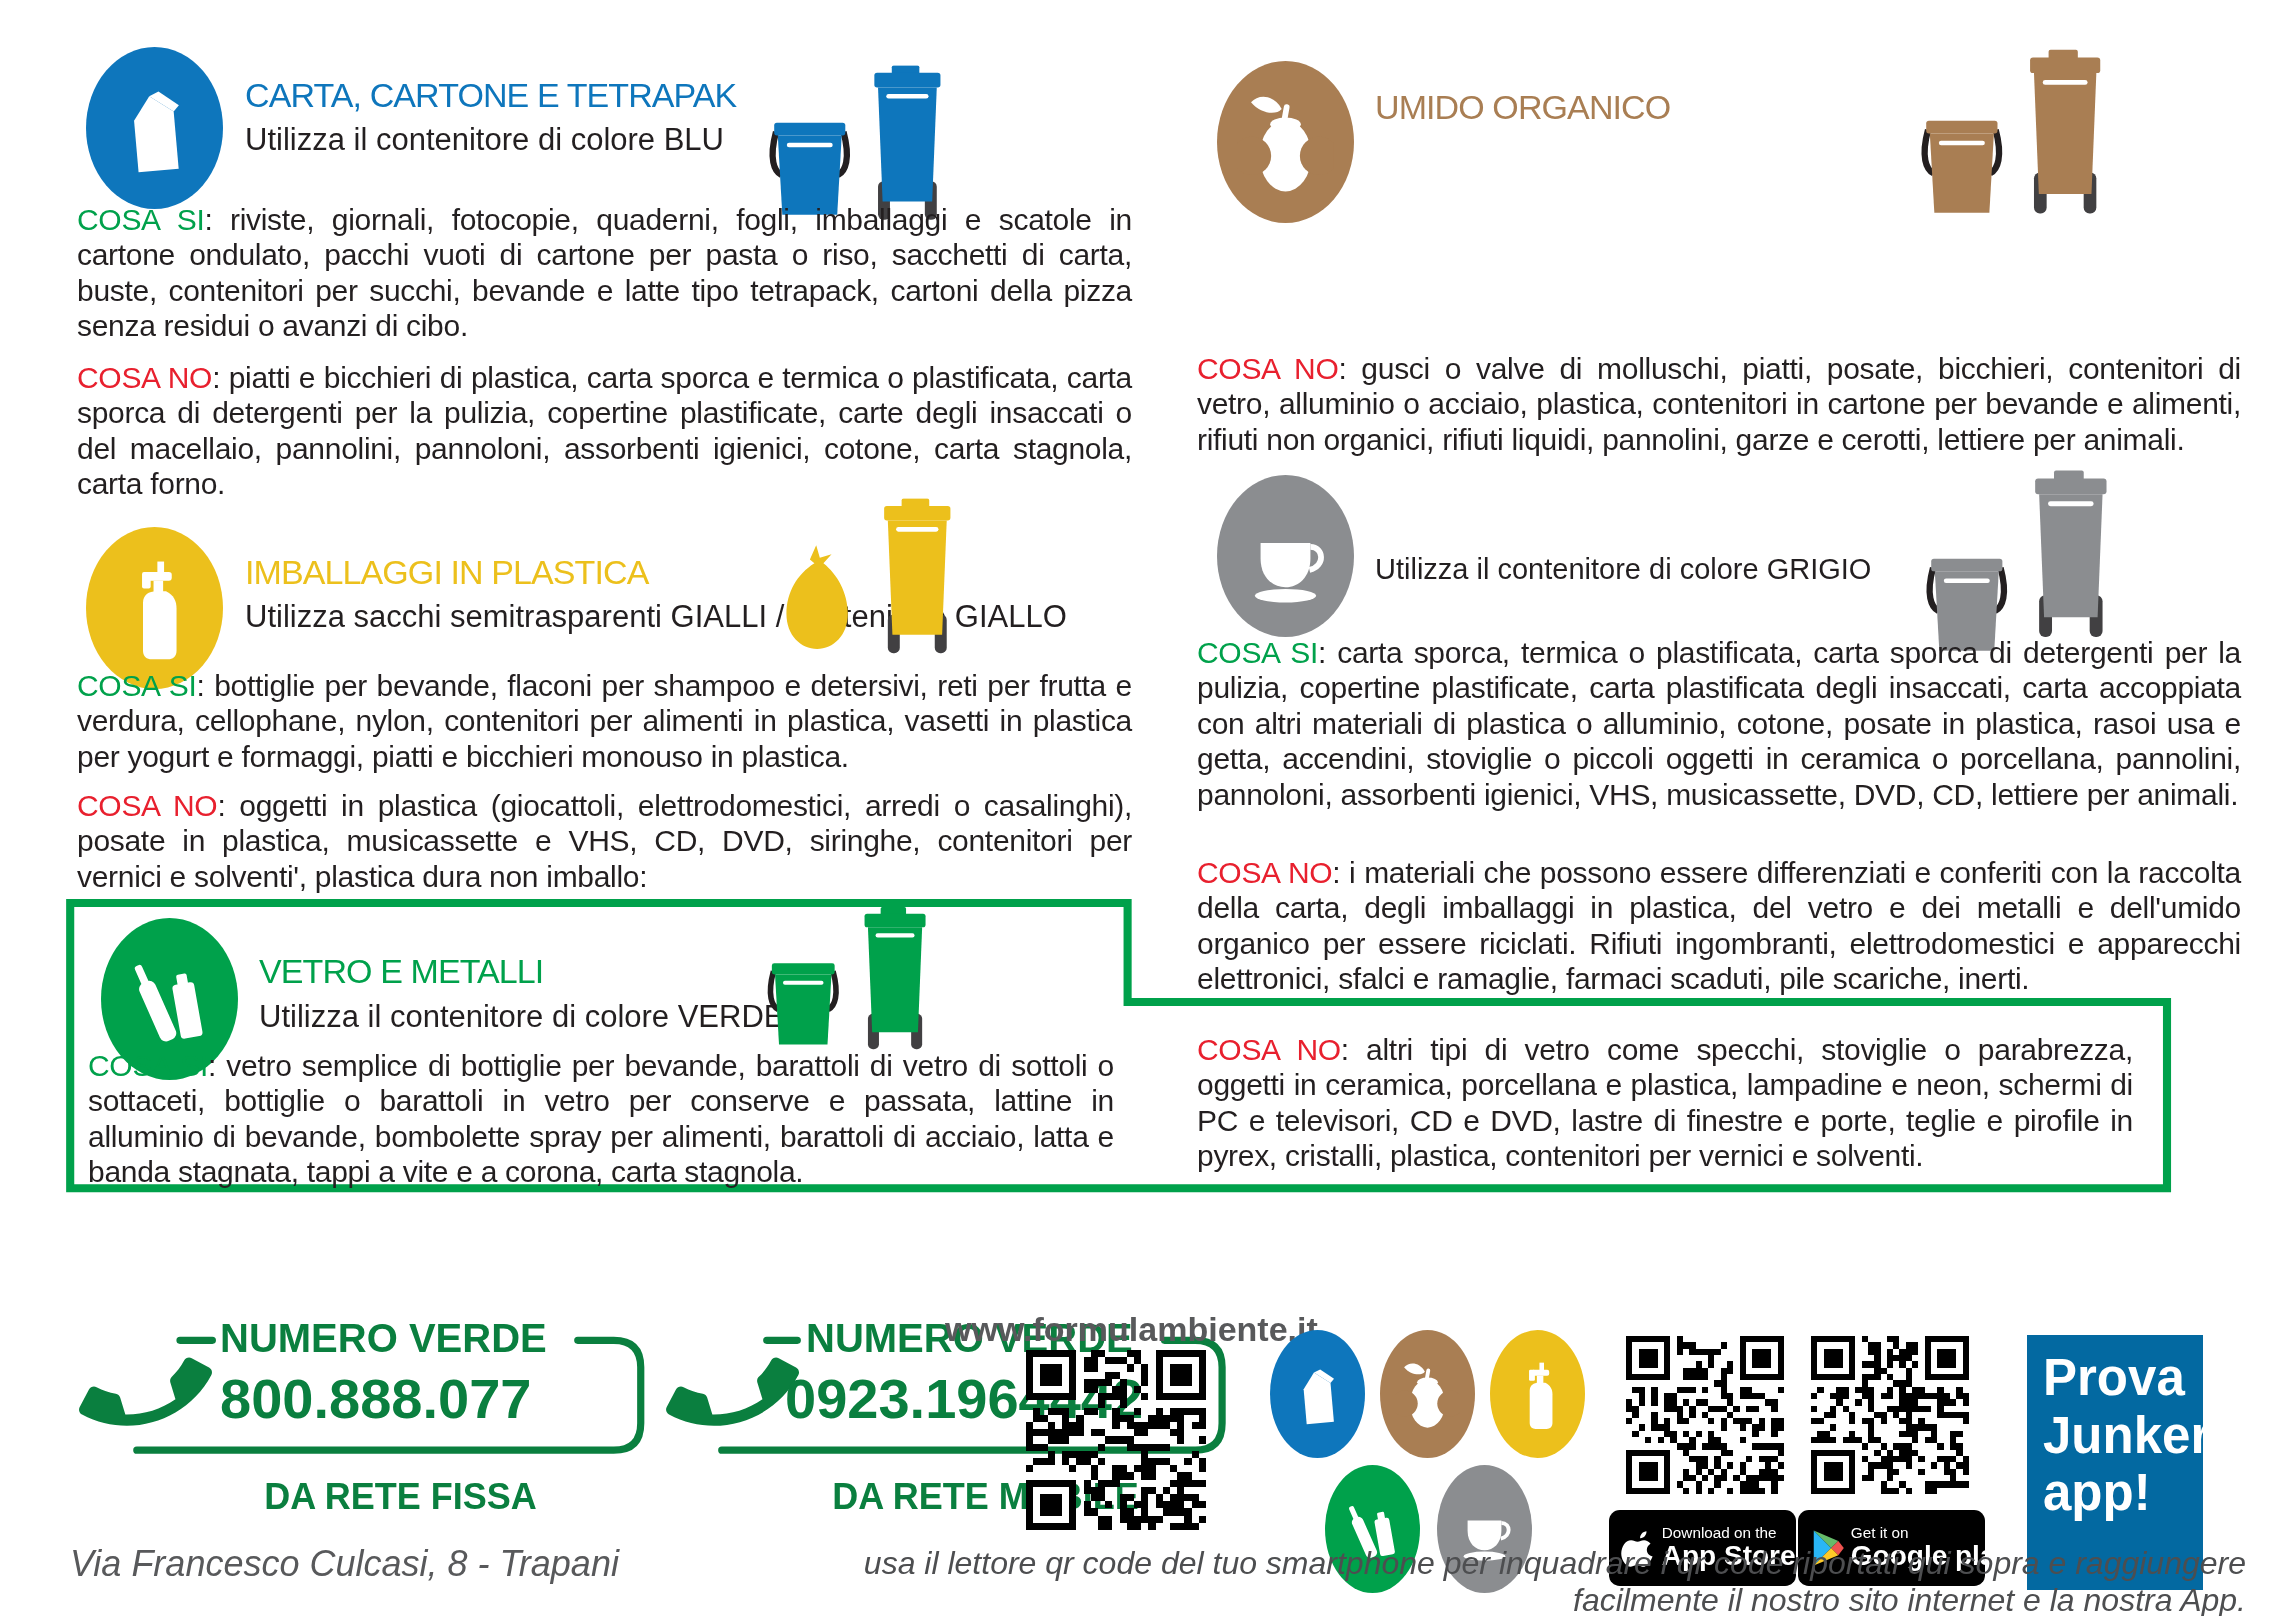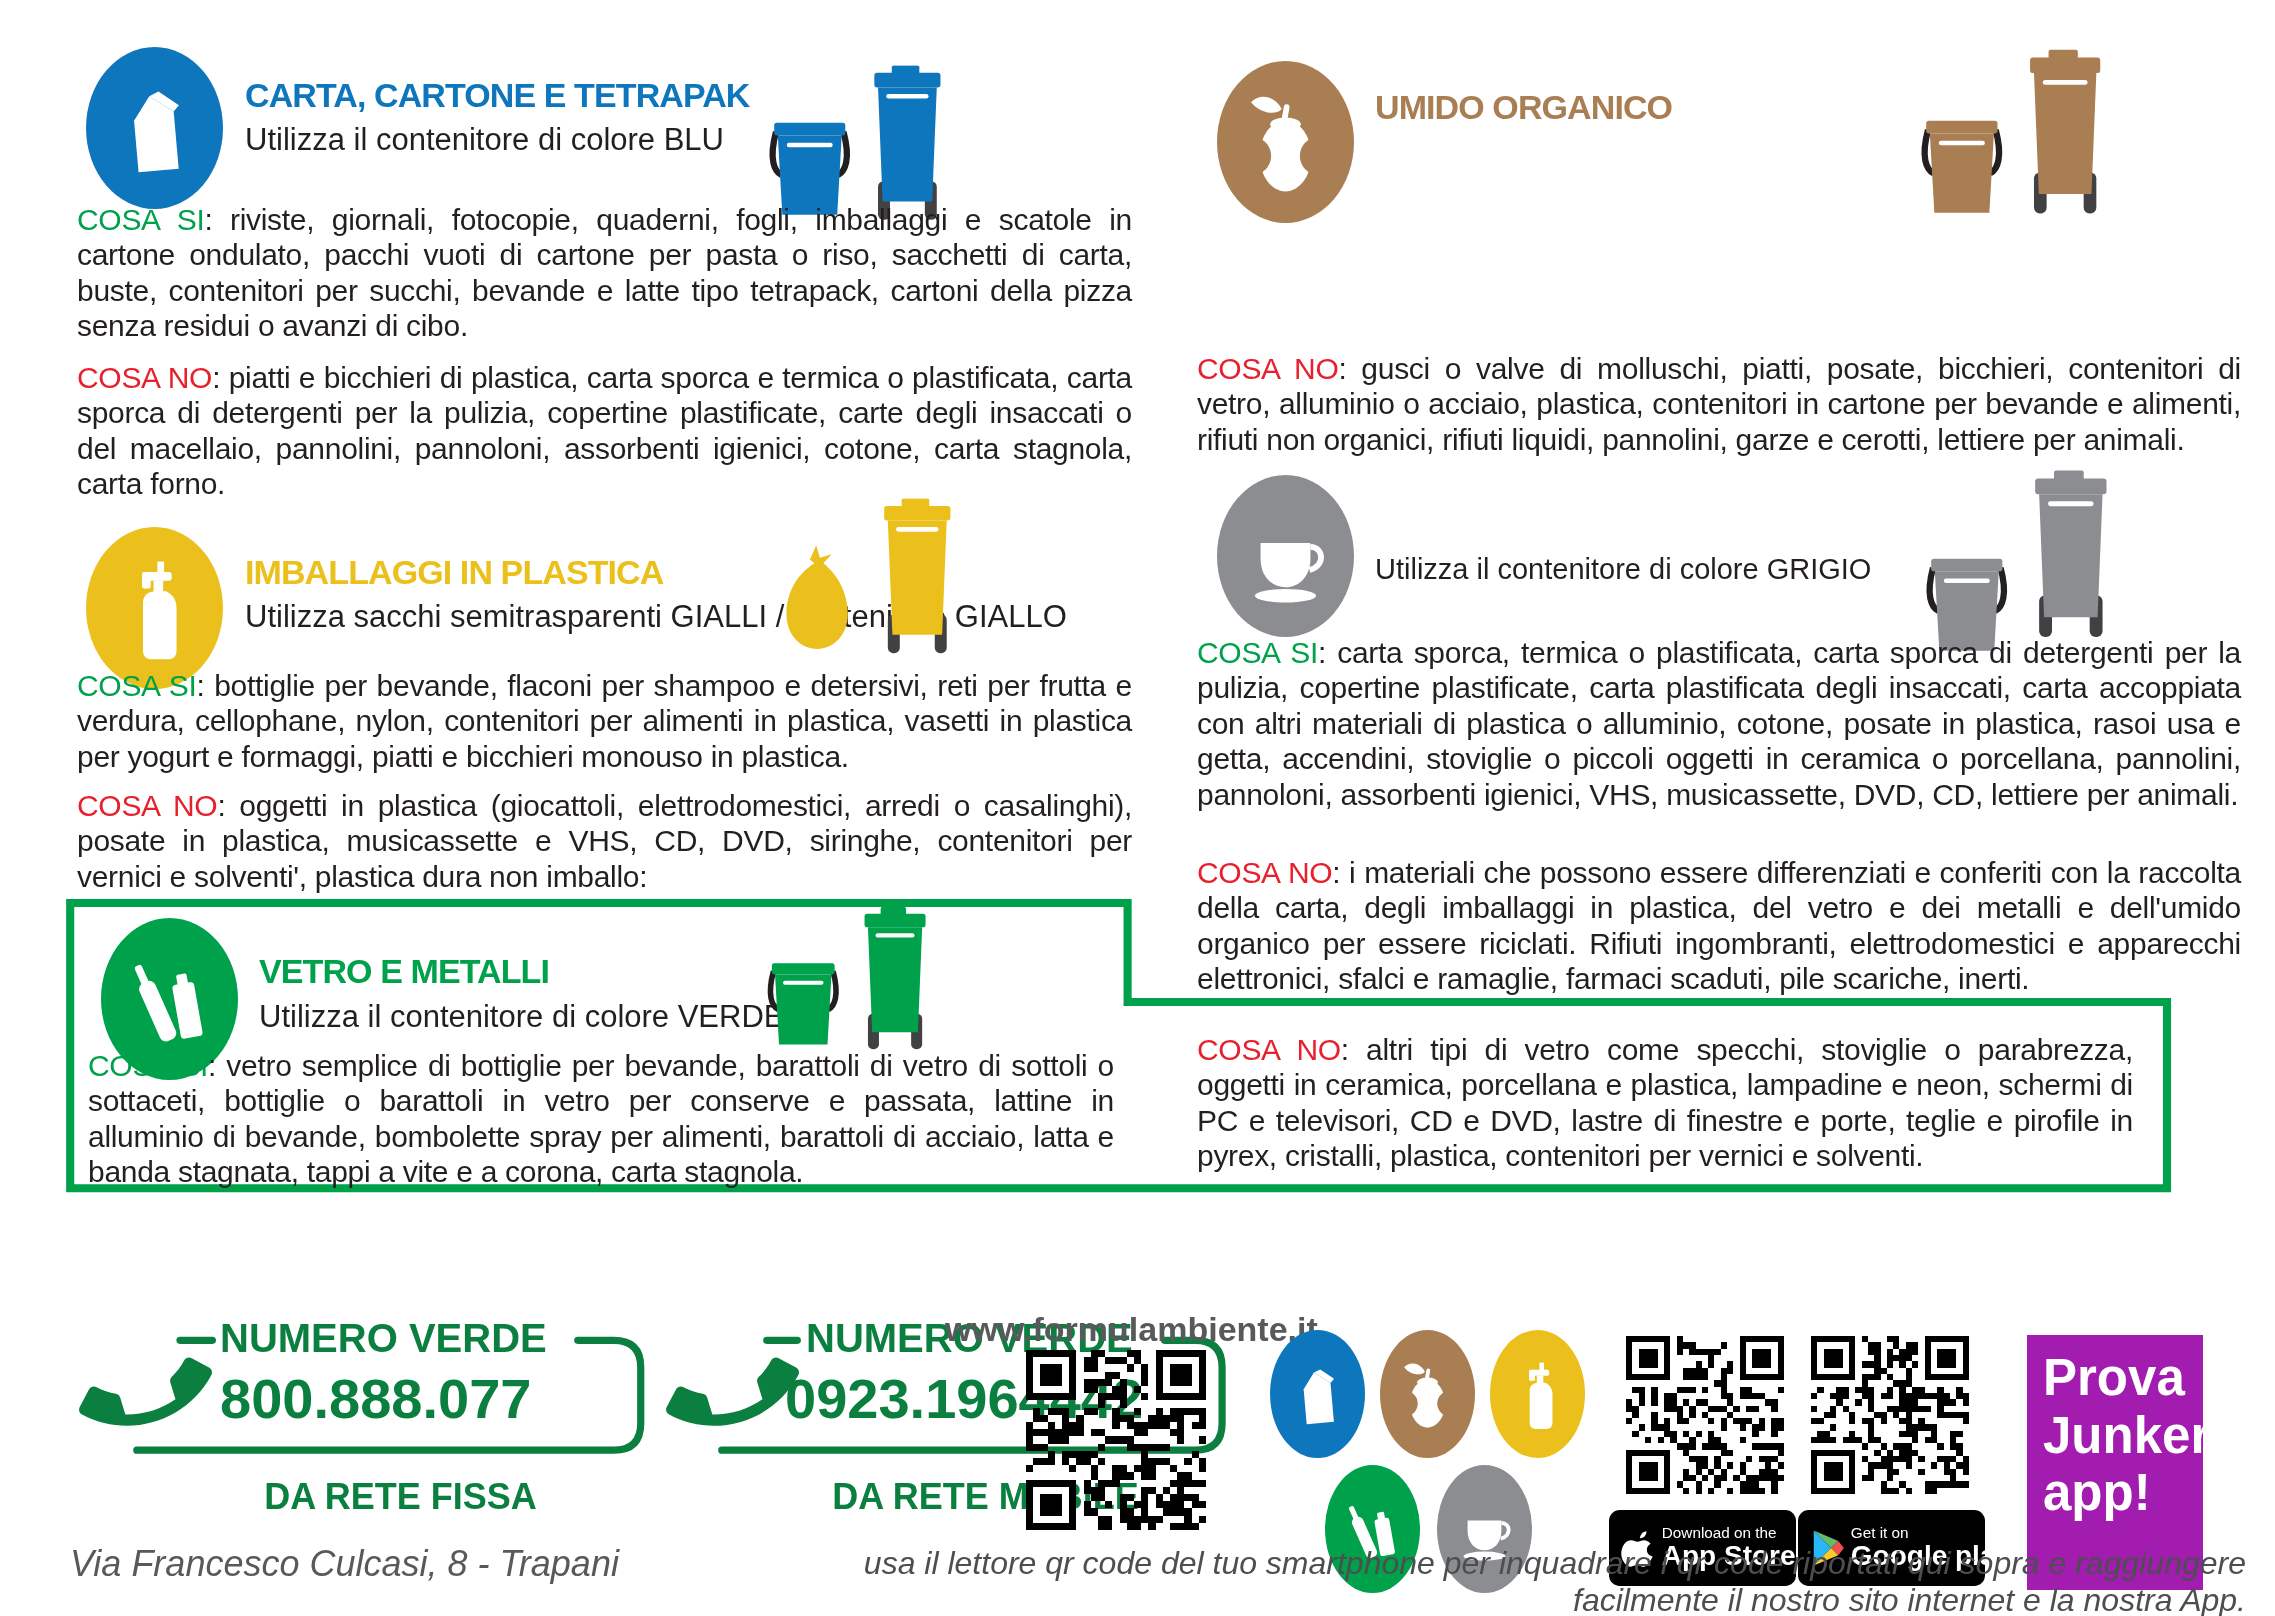--- a/index.html
+++ b/index.html
@@ -6,39 +6,39 @@
   .page{position:relative;width:2275px;height:1617px;background:#fff;overflow:hidden;
         font-family:"Liberation Sans",sans-serif;color:#231f20;}
   .abs{position:absolute;}
   svg.abs{pointer-events:none;}
   .icon-ellipse{position:absolute;width:137px;height:162px;border-radius:50%;
         display:flex;align-items:center;justify-content:center;}
   .icon-ellipse svg{width:97px;height:115px;overflow:visible;}
   .mini-ell{position:absolute;width:95px;height:128px;border-radius:50%;
         display:flex;align-items:center;justify-content:center;}
   .mini-ell svg{width:65px;height:83px;}
-  .sec-title{position:absolute;font-weight:bold;font-size:34px;letter-spacing:-0.9px;white-space:nowrap;}
+  .sec-title{position:absolute;font-weight:normal;font-size:34px;letter-spacing:-0.9px;white-space:nowrap;}
   .sec-sub{position:absolute;font-size:31px;color:#231f20;white-space:nowrap;}
   .para{position:absolute;font-size:30px;line-height:1.18;text-align:justify;
         letter-spacing:-0.3px;color:#231f20;margin:0;}
   .para .si{color:#00a14b;}
   .para .no{color:#e8202e;}
   .bins{position:absolute;}
   .nv-label{position:absolute;font-weight:bold;font-size:40px;color:#0a7f3f;white-space:nowrap;}
   .nv-number{position:absolute;font-weight:bold;font-size:56px;color:#0a7f3f;white-space:nowrap;}
   .nv-caption{position:absolute;font-weight:bold;font-size:36px;color:#0a7f3f;text-align:center;}
   .site{position:absolute;font-weight:bold;font-size:34px;color:#58595b;text-align:center;}
   .qr{position:absolute;}
   .badge{position:absolute;background:#000;border-radius:10.8px;display:flex;align-items:center;
          padding:0 10.8px;box-sizing:border-box;color:#fff;gap:4px;}
   .badge svg{width:38px;height:38px;flex:0 0 auto;}
   .badge .b-txt{display:flex;flex-direction:column;line-height:1.05;}
   .badge .b-small{font-size:15.3px;}
   .badge .b-big{font-size:28px;font-weight:bold;white-space:nowrap;}
-  .junker{position:absolute;background:#a21caf;color:#fff;font-weight:bold;font-size:51px;
+  .junker{position:absolute;background:#0369a1;color:#fff;font-weight:bold;font-size:51px;
           line-height:1.12;padding:14.4px 0 0 16px;box-sizing:border-box;white-space:pre-line;}
   .addr{position:absolute;font-style:italic;font-size:36px;color:#58595b;white-space:nowrap;}
   .note{position:absolute;font-style:italic;font-size:32px;color:#4d4e50;text-align:right;}
   .defs{position:absolute;width:0;height:0;}
 </style>
 </head>
 <body>
 
 <svg class="defs" aria-hidden="true">
   <defs>

